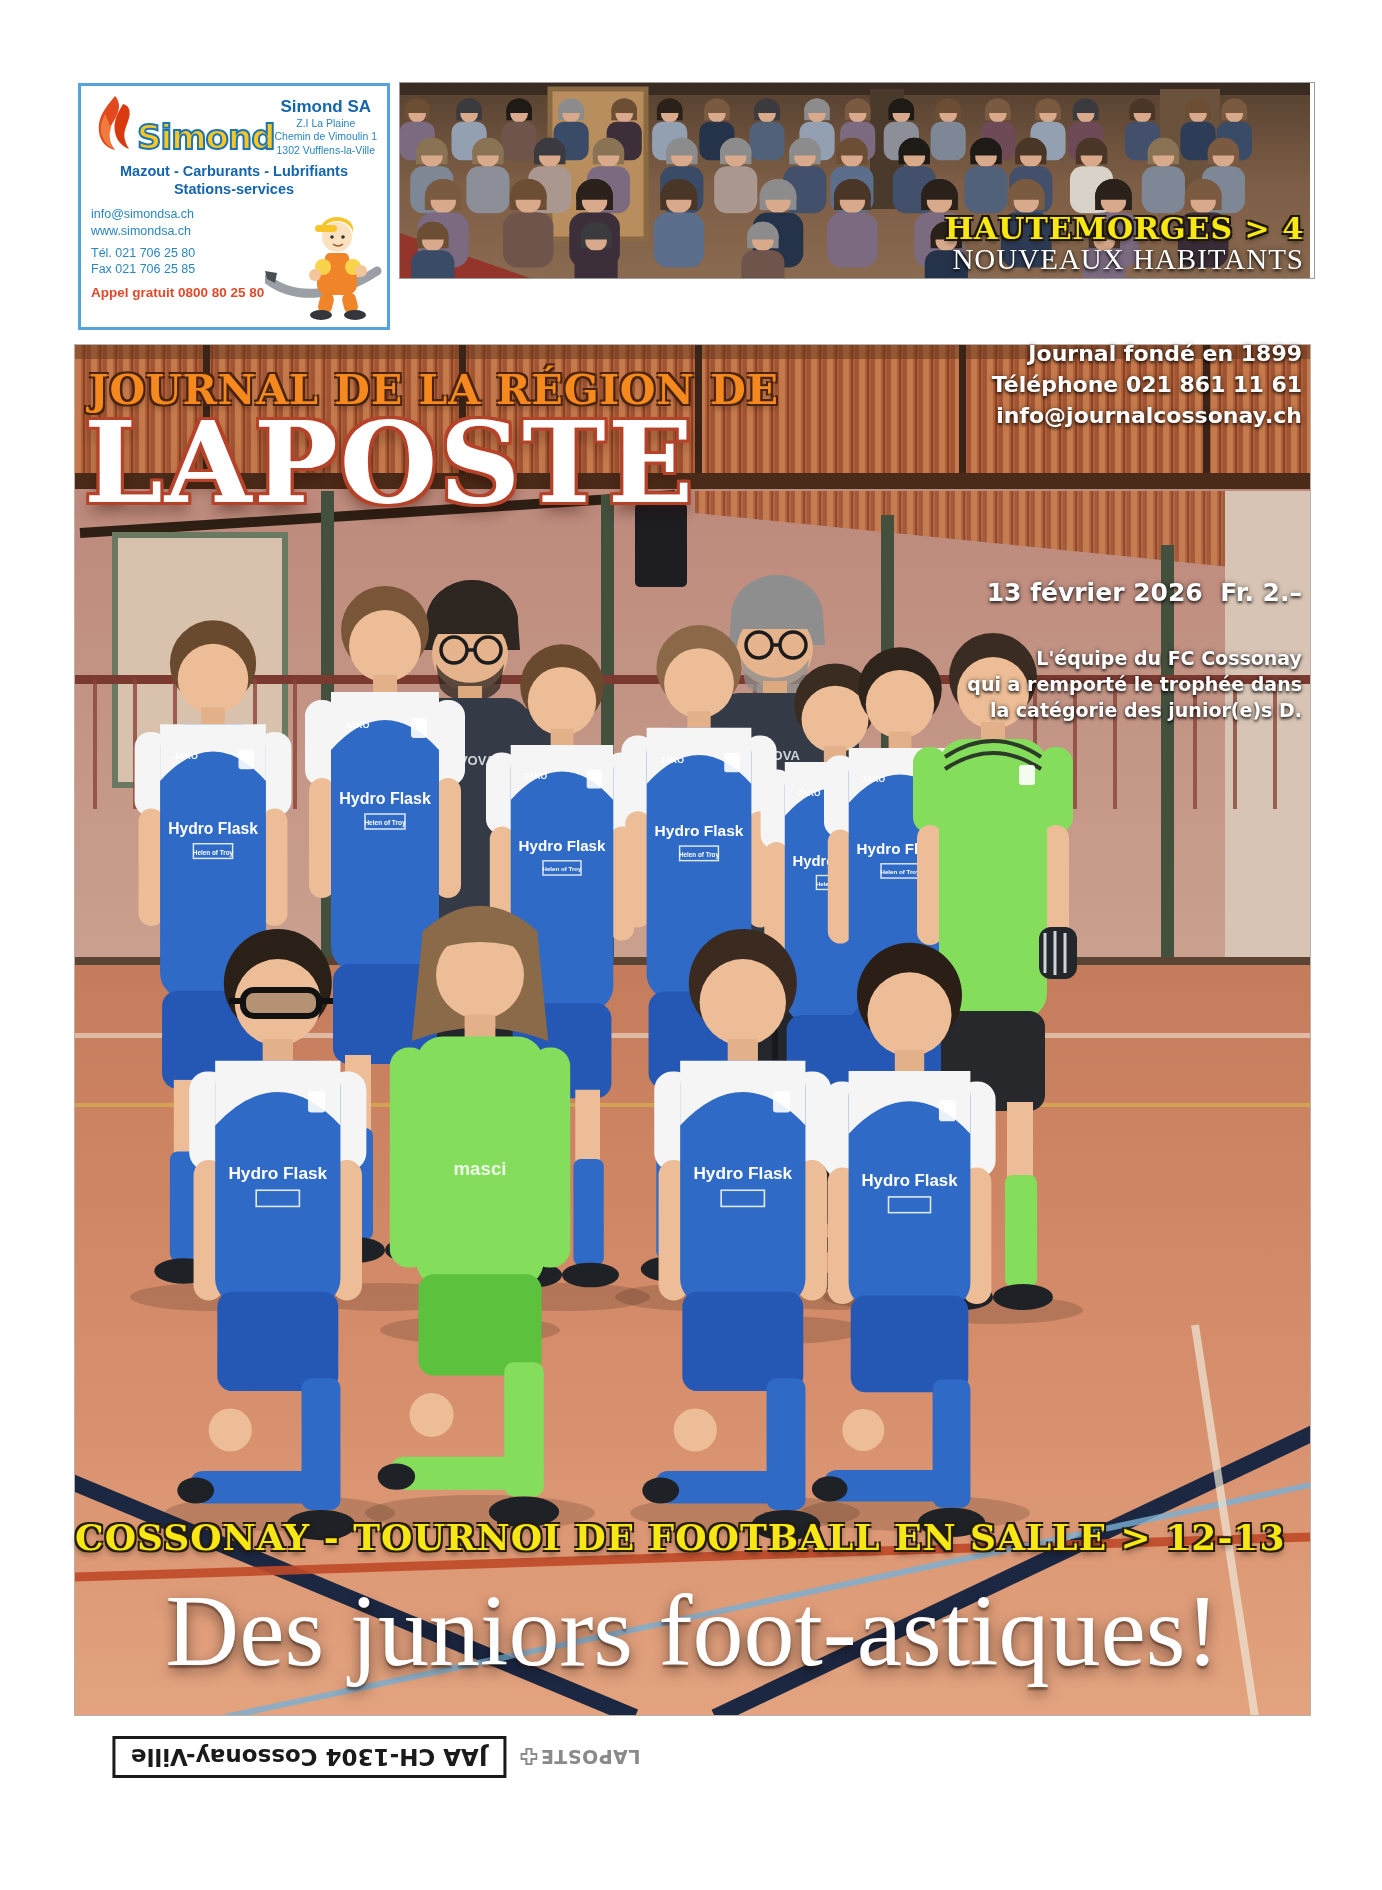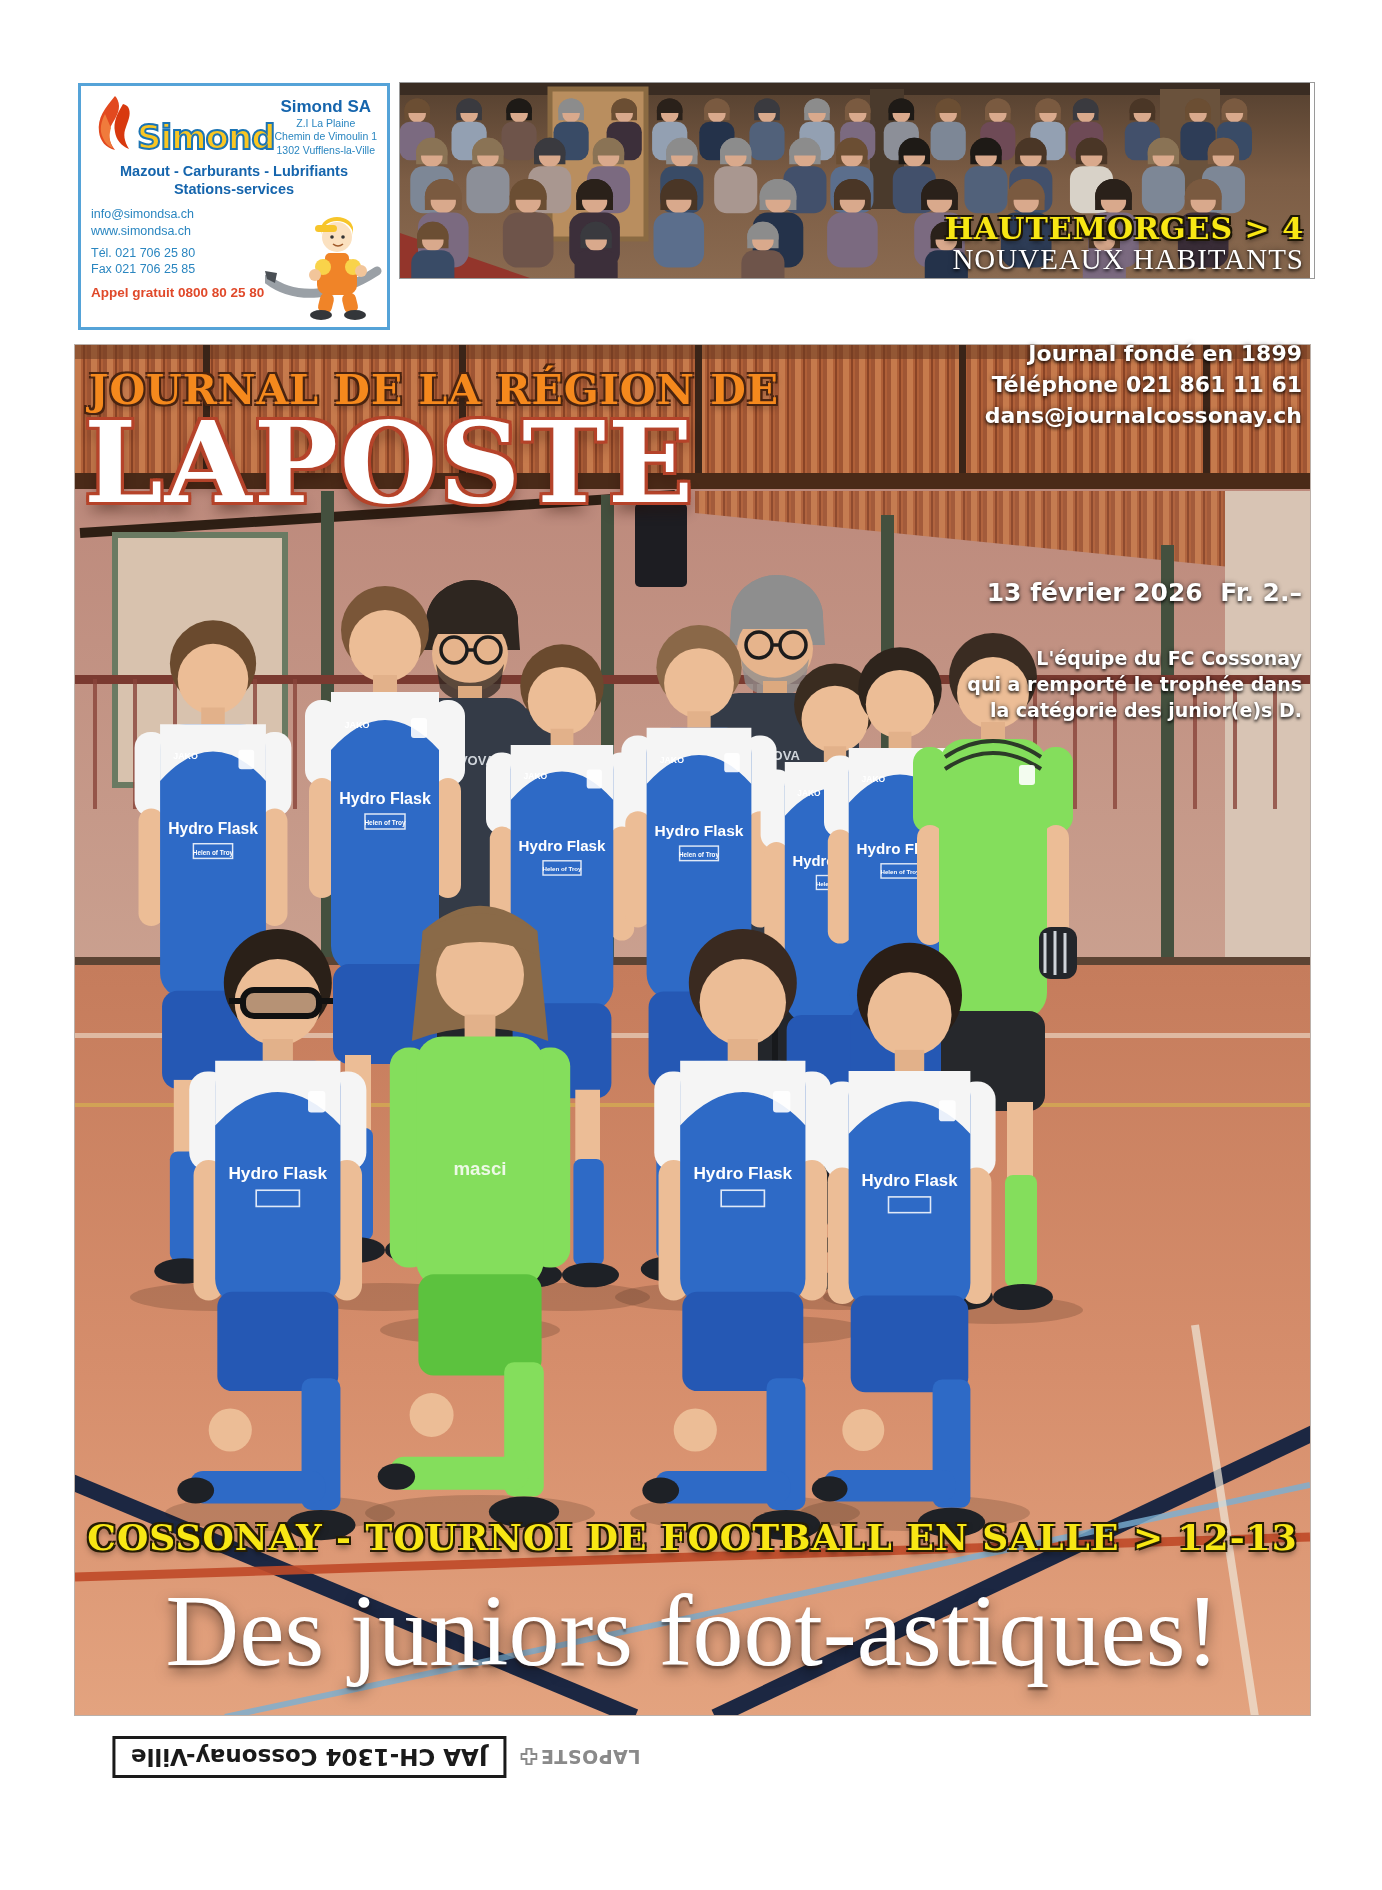--- a/index.html
+++ b/index.html
@@ -35,21 +35,21 @@
     text-shadow:-2px -2px 0 #4a2410,2px -2px 0 #4a2410,-2px 2px 0 #4a2410,2px 2px 0 #4a2410,0 4px 6px rgba(0,0,0,.35);}
   .mast-title{left:84px;top:404px;font-family:"DejaVu Serif",serif;font-weight:bold;font-size:112px;line-height:1.05;color:#ffffff;letter-spacing:2px;
     text-shadow:-3px 0 0 #b5432a,3px 0 0 #b5432a,0 -3px 0 #b5432a,0 3px 0 #b5432a,-3px -3px 0 #b5432a,3px 3px 0 #b5432a,-3px 3px 0 #b5432a,3px -3px 0 #b5432a,0 9px 14px rgba(40,10,0,.45);}
   .info-block{right:80px;top:310px;text-align:right;font-family:"DejaVu Sans",sans-serif;font-weight:bold;font-size:22px;line-height:31px;color:#fff;
     text-shadow:0 2px 3px rgba(0,0,0,.7),0 0 5px rgba(0,0,0,.45);margin-top:28px;}
   .issue-block{right:80px;top:505px;text-align:right;font-family:"DejaVu Sans",sans-serif;font-weight:bold;font-size:25px;line-height:35px;color:#fff;
     text-shadow:0 2px 3px rgba(0,0,0,.7),0 0 5px rgba(0,0,0,.45);white-space:pre;}
   .caption-block{right:80px;top:645px;text-align:right;font-family:"DejaVu Sans",sans-serif;font-weight:bold;font-size:19px;line-height:26px;color:#fff;
     text-shadow:0 2px 3px rgba(0,0,0,.75),0 0 4px rgba(0,0,0,.5);}
 
-  .story-kicker{left:75px;top:1516px;width:1235px;text-align:center;font-family:"DejaVu Serif",serif;font-weight:bold;font-size:36px;color:#f8e714;letter-spacing:1px;
+  .story-kicker{left:75px;top:1516px;width:1235px;font-family:"DejaVu Serif",serif;font-weight:bold;font-size:36px;color:#f8e714;letter-spacing:1px;
     text-shadow:-2px -2px 0 #241c04,2px -2px 0 #241c04,-2px 2px 0 #241c04,2px 2px 0 #241c04,0 4px 6px rgba(0,0,0,.5);}
   .headline{left:75px;top:1576px;width:1235px;text-align:center;font-family:"Liberation Serif",serif;font-size:102px;color:#ffffff;line-height:1.08;
     text-shadow:0 3px 2px rgba(40,20,10,.45),0 6px 14px rgba(0,0,0,.5);}
 
   
   .postal{left:112px;top:1736px;display:flex;align-items:center;gap:14px;transform:rotate(180deg);}
   .postal-box{border:3px solid #1a1a1a;padding:5px 16px;font-family:"DejaVu Sans",sans-serif;font-weight:bold;font-size:23px;color:#1a1a1a;white-space:nowrap;}
   .postal-brand{display:flex;align-items:center;gap:3px;font-family:"DejaVu Sans",sans-serif;font-weight:bold;font-size:19px;color:#8a8a8a;letter-spacing:.5px;}
 
   svg text{font-family:"Liberation Sans",sans-serif;}
@@ -379,21 +379,21 @@
     </g>
   </svg>
 </div>
 
 <div class="abs overline">JOURNAL DE LA RÉGION DE</div>
 <div class="abs mast-title">LAPOSTE</div>
 
 <div class="abs info-block">
   <div>Journal fondé en 1899</div>
   <div>Téléphone 021 861 11 61</div>
-  <div>dans@journalcossonay.ch</div>
+  <div>info@journalcossonay.ch</div>
 </div>
 
 <div class="abs issue-block">
   <div>13 février 2026  Fr. 2.–</div>
 </div>
 
 <div class="abs caption-block">
   <div>L'équipe du FC Cossonay</div>
   <div>qui a remporté le trophée dans</div>
   <div>la catégorie des junior(e)s D.</div>

